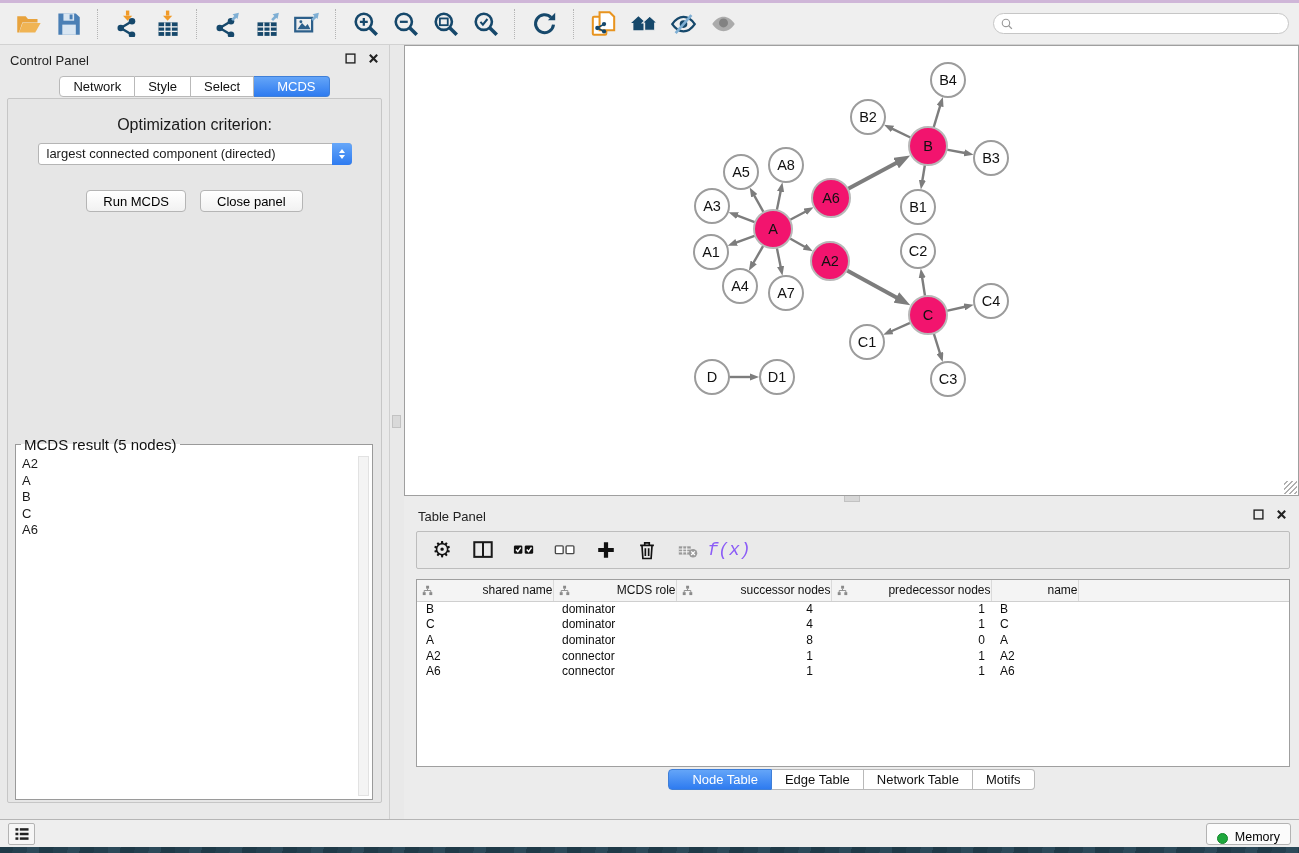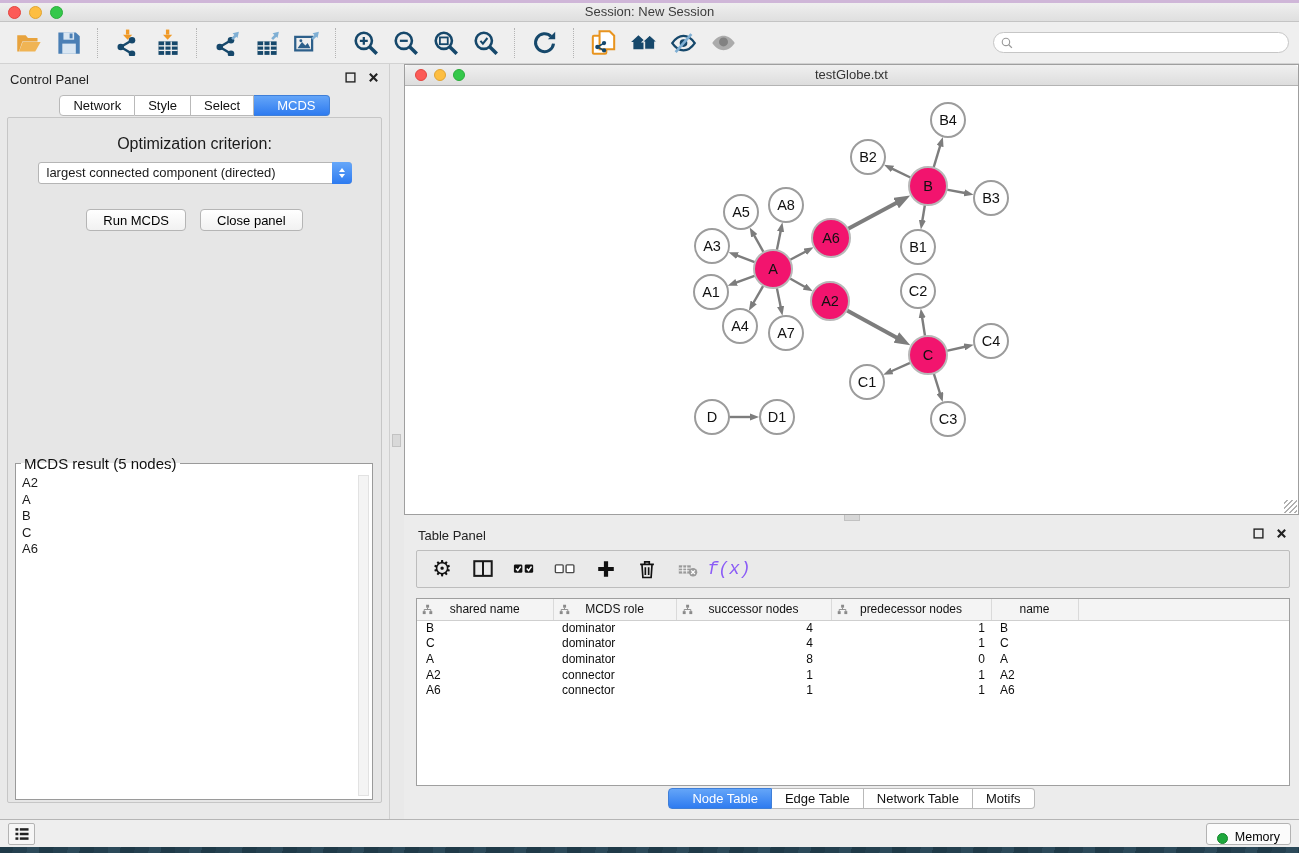--- a/index.html
+++ b/index.html
@@ -111,21 +111,21 @@
             justify-content:center; cursor:pointer; }
   .tp-btn svg { width:22px; height:22px; }
   .tp-btn .gear-glyph { font-size:22px; line-height:22px; color:#111; }
   .tp-btn .fx-glyph { font-family:Liberation Mono, monospace; font-style:italic; font-size:18px; color:#8b5cf6; }
   .tp-btn.disabled { cursor:default; }
 
   .tp-table { position:absolute; top:76px; left:12px; right:9px; height:188px; background:#fff;
               border:1px solid #9f9f9f; overflow:hidden; }
   table { border-collapse:collapse; table-layout:fixed; width:100%; }
   th { height:21px; background:#f4f4f4; border-bottom:1px solid #cfcfcf; border-right:1px solid #dadada;
-       font-weight:normal; font-size:12px; position:relative; color:#111; }
+       font-weight:normal; font-size:12px; position:relative; color:#111;text-align:right; }
   th.filler { border-right:none; }
   th .col-icon { position:absolute; left:5px; top:5px; width:11px; height:11px; }
   td { font-size:12px; height:15.6px; color:#0d0d0d; white-space:nowrap; overflow:hidden; }
   td.al { text-align:left; padding-left:9px; }
   td.ar { text-align:right; }
 
   .tp-tabs { position:absolute; top:266px; left:0; right:0; display:flex; justify-content:center; }
 
   
   .statusbar { height:28px; flex:0 0 auto; background:#eeeeee; border-top:1px solid #b5b5b5;
@@ -139,28 +139,20 @@
   .memory-dot { width:11px; height:11px; border-radius:50%; background:#1ea73c; border:1px solid #13862c; }
 </style>
 </head>
 <body>
 
 <div id="screen">
   <div id="wallpaper-top"></div>
 
   <div id="app-window">
 
-    <div class="titlebar">
-      <div class="lights">
-        <div class="light red"></div>
-        <div class="light yellow"></div>
-        <div class="light green"></div>
-      </div>
-      <div class="title">Session: New Session</div>
-    </div>
 
     <div class="toolbar" id="main-toolbar">
 
       <button class="tb-btn">
           <svg viewBox="0 0 24 24">
             <path d="M2 5.5h7.5l2 2.5H20v3H6.5L3.5 20H2z" fill="#E8A33D"></path>
             <path d="M3.6 20l3.2-8.5h16L18 20z" fill="#F0B454"></path>
           </svg>
         </button>
         <button class="tb-btn">
@@ -368,28 +360,20 @@
         </div>
       </div>
 
       <div class="v-splitter">
         <div class="v-handle"></div>
       </div>
 
       <div class="right-area">
 
         <div class="network-window">
-          <div class="nw-titlebar">
-            <div class="lights small">
-              <div class="light red"></div>
-              <div class="light yellow"></div>
-              <div class="light green"></div>
-            </div>
-            <div class="title">testGlobe.txt</div>
-          </div>
           <div class="nw-canvas">
             <svg id="graph-svg" width="893" height="428" viewBox="0 0 893 428">
                 <defs>
                   <marker id="arrow" viewBox="0 0 4 3" markerWidth="4" markerHeight="3" refX="0.3" refY="1.5" orient="auto" markerUnits="strokeWidth">
                     <path d="M0 0L4 1.5L0 3Z" fill="#7d7d7d"></path>
                   </marker>
                 </defs>
                 <line x1="358.6988396225549" y1="166.43230807767586" x2="349.02162452842316" y2="149.1947686912538" stroke="#7d7d7d" stroke-width="2.4" marker-end="url(#arrow)"></line>
                 <line x1="371.782138561512" y1="164.38024092794097" x2="375.70500601388324" y2="145.06766270088264" stroke="#7d7d7d" stroke-width="2.4" marker-end="url(#arrow)"></line>
                 <line x1="350.22175155851795" y1="176.29672599747397" x2="331.88954781807485" y2="169.3845836035364" stroke="#7d7d7d" stroke-width="2.4" marker-end="url(#arrow)"></line>

